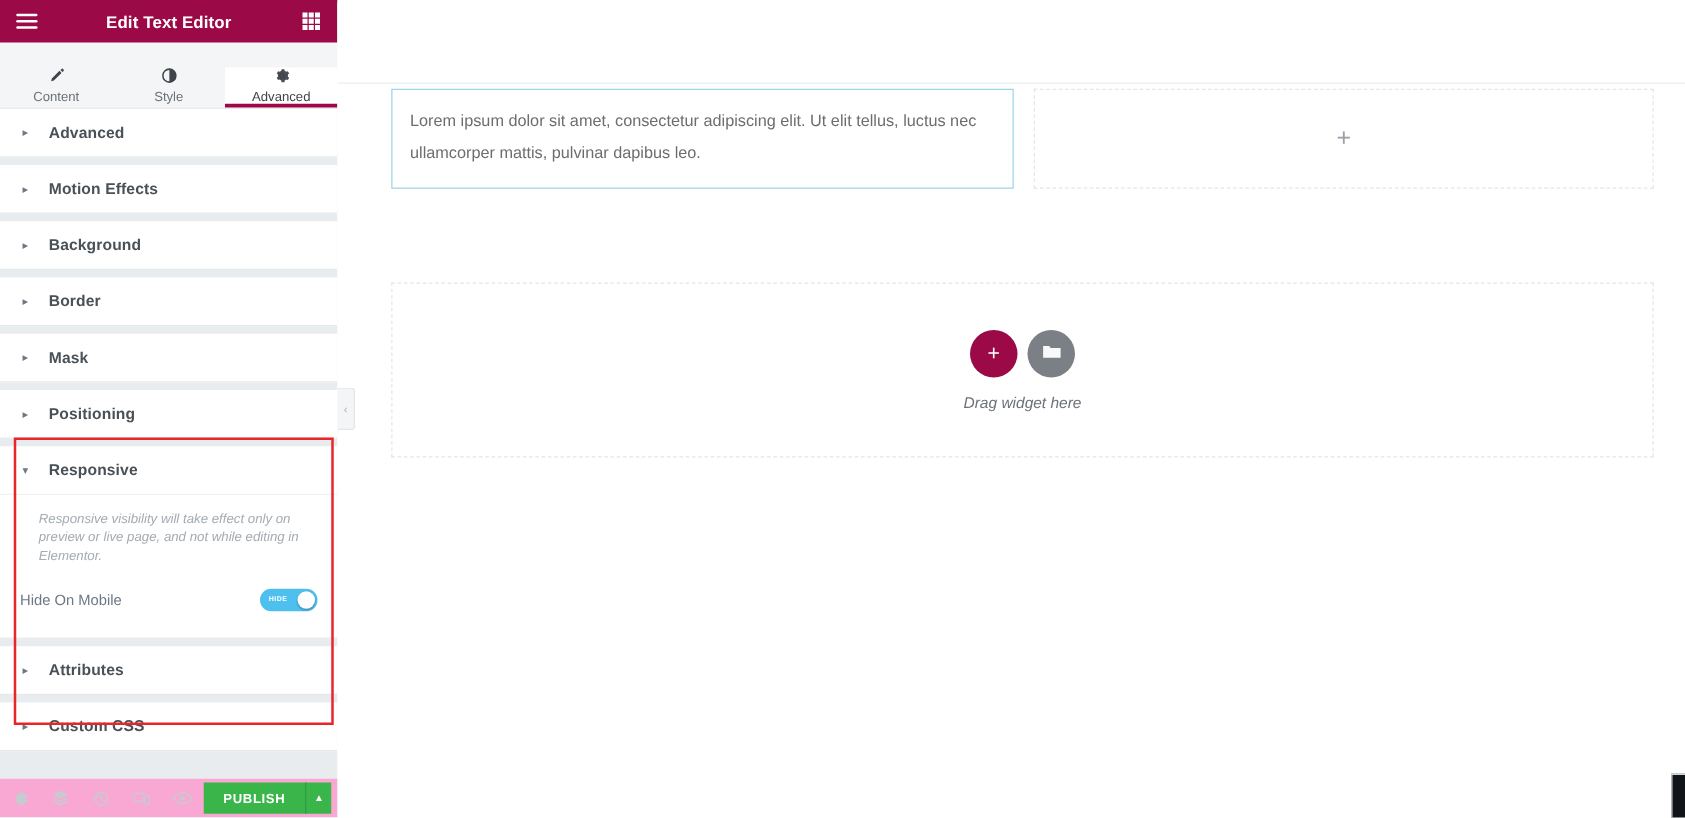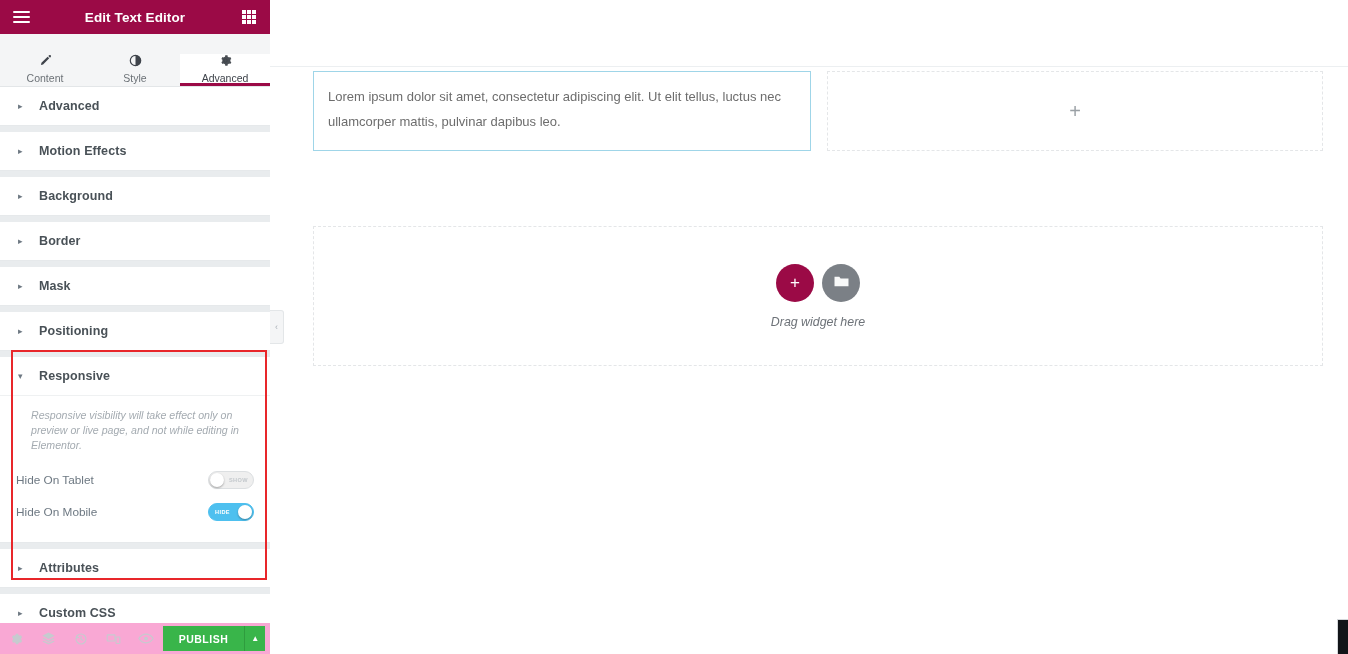--- a/index.html
+++ b/index.html
@@ -507,27 +507,20 @@
 
       <div class="section" id="responsive-section">
         <div class="section-head">
           <span class="caret">▾</span>
           <span class="section-title">Responsive</span>
         </div>
         <div class="section-body">
           <div class="helper-text">Responsive visibility will take effect only on preview or live page, and not while editing in Elementor.</div>
 
 
-          <div class="ctrl-row">
-            <span class="ctrl-label">Hide On Tablet</span>
-            <span class="switch">
-              <span class="sw-text">SHOW</span>
-              <span class="knob"></span>
-            </span>
-          </div>
 
           <div class="ctrl-row">
             <span class="ctrl-label">Hide On Mobile</span>
             <span class="switch on">
               <span class="sw-text">HIDE</span>
               <span class="knob"></span>
             </span>
           </div>
         </div>
       </div>

